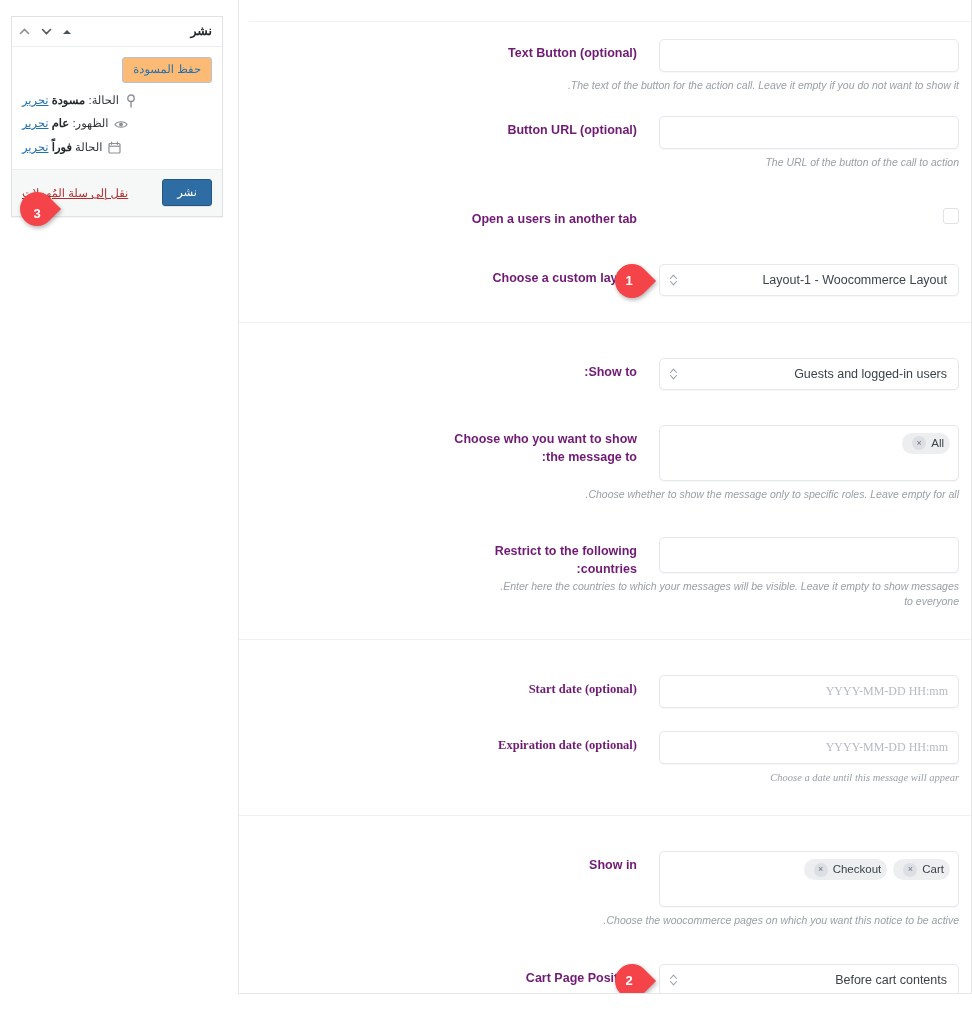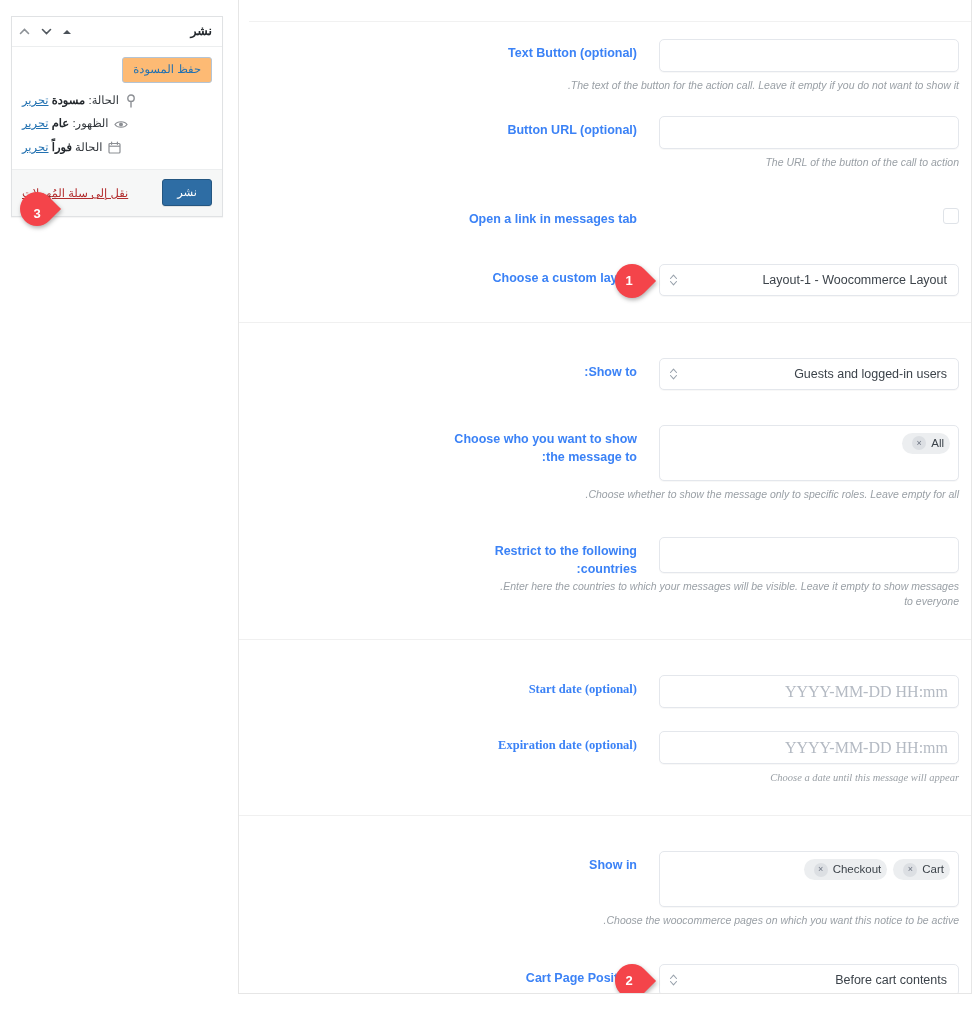--- a/index.html
+++ b/index.html
@@ -137,21 +137,21 @@
     padding: 0 20px 0 10px;
   }
   .field-label {
     width: 410px;
     flex: 0 0 410px;
     text-align: right;
     padding-top: 14px;
     padding-right: 22px;
     font-size: 12.5px;
     font-weight: bold;
-    color: #3b82f6;
+    color: #701a75;
     line-height: 1.45;
   }
   .field-control {
     flex: 1 1 auto;
     padding-top: 9px;
     position: relative;
   }
 
   .text-input, .select-box, .tag-box, .country-box {
     width: 300px;
@@ -160,21 +160,21 @@
     border-radius: 5px;
     box-shadow: 0 1px 1px rgba(16,24,40,0.03);
   }
   .text-input {
     height: 33px;
     display: flex; align-items: center; justify-content: flex-end;
     padding: 0 10px;
     font-size: 12px;
     color: #3c434a;
   }
-  .text-input .ph { color: #b4bac3; font-size: 16px; }
+  .text-input .ph { color: #b4bac3; font-size: 12px; }
 
   .select-box {
     height: 32px;
     display: flex; align-items: center; justify-content: space-between;
     padding: 0 11px 0 9px;
     font-size: 12.5px;
     color: #3c434a;
     cursor: pointer;
   }
   .select-box .sel-val { flex: 1 1 auto; text-align: right; }
@@ -349,21 +349,21 @@
           <div class="text-input">
             <span></span>
           </div>
           <div class="help-text">The URL of the button of the call to action</div>
         </div>
       </div>
 
       <div class="spacer-md"></div>
 
       <div class="field-row">
-        <div class="field-label">Open a link in messages tab</div>
+        <div class="field-label">Open a users in another tab</div>
         <div class="field-control">
           <div class="check-wrap">
             <span class="checkbox"></span>
           </div>
         </div>
       </div>
 
       <div class="spacer-md"></div>
 
       <div class="field-row" style="padding-bottom:26px;">

